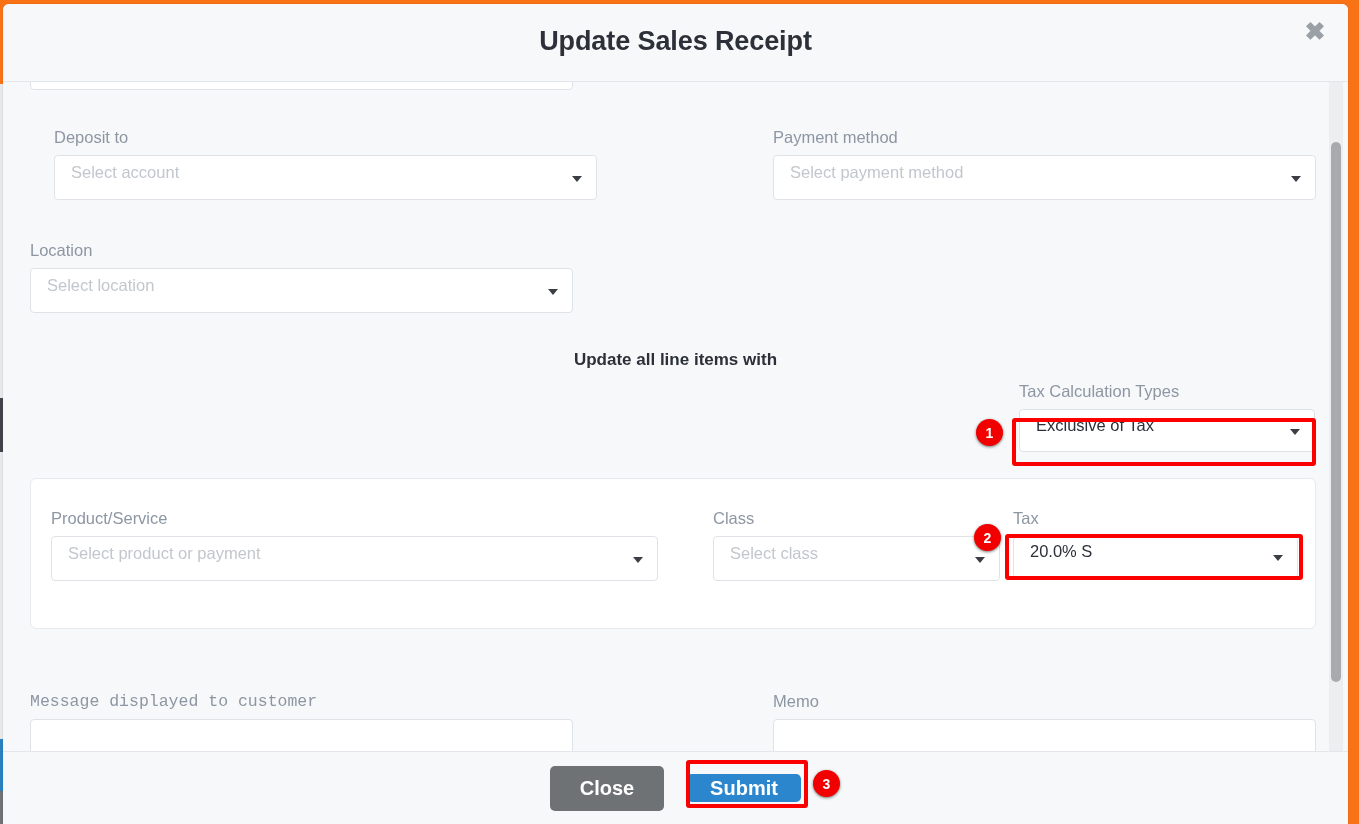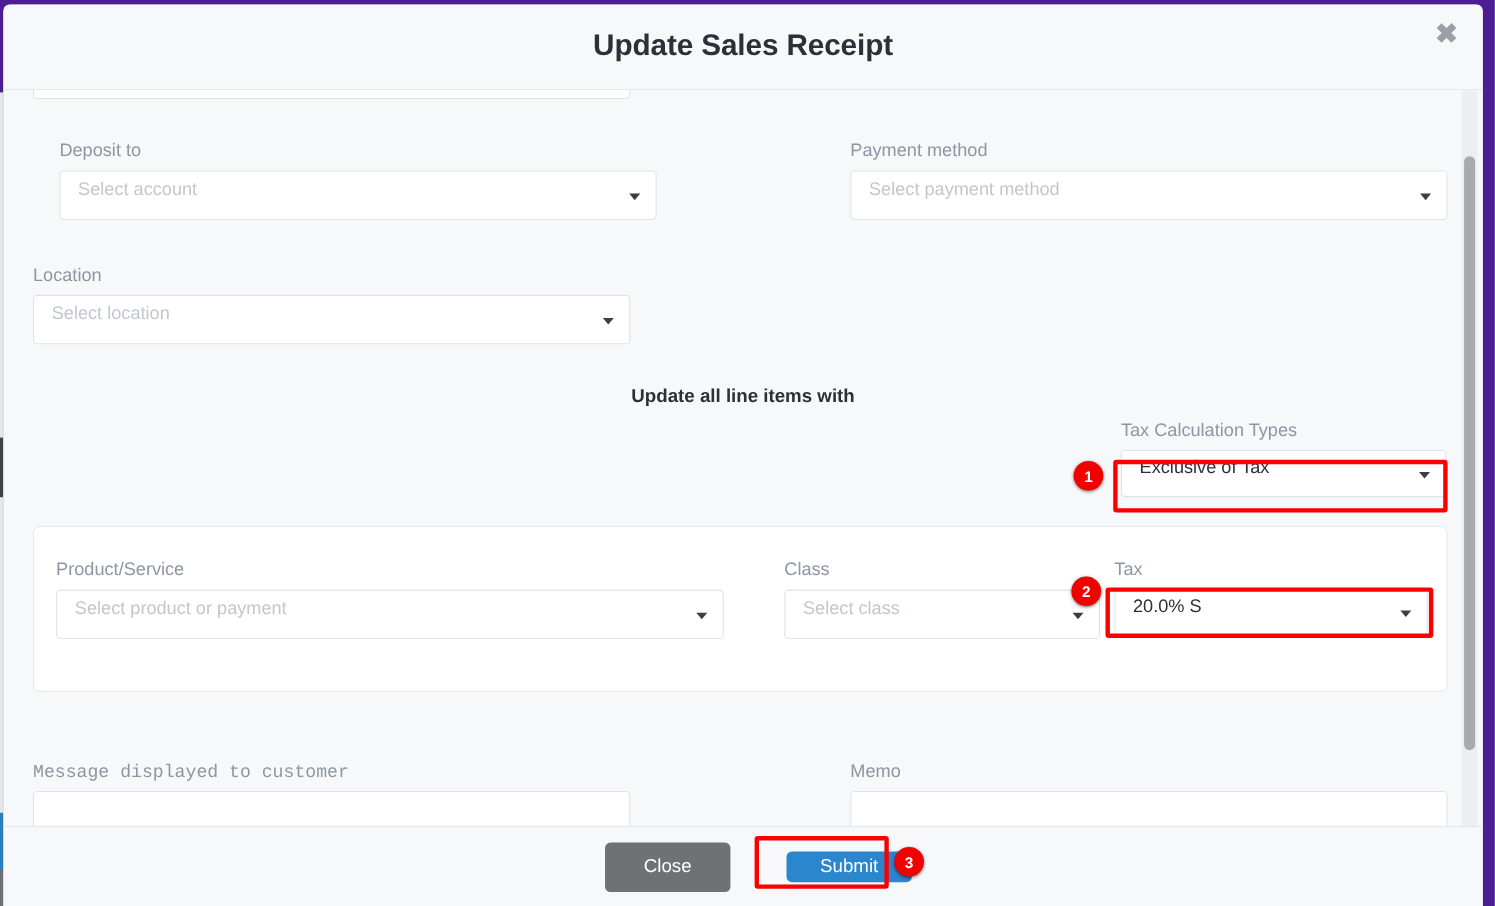--- a/index.html
+++ b/index.html
@@ -10,21 +10,21 @@
     overflow: hidden;
     background: #ffffff;
     font-family: "Liberation Sans", sans-serif;
   }
 
   
   #app {
     position: relative;
     width: 1359px;
     height: 824px;
-    background: #4c1d95;
+    background: #f97316;
   }
 
   
   .edge-sliver {
     position: absolute;
     left: 0;
     width: 3px;
   }
   .edge-dark  { top: 398px; height: 54px; background: #41434a; }
   .edge-blue  { top: 739px; height: 52px; background: #2a7fc1; }
@@ -241,26 +241,25 @@
     background: #f7f8fa;
     border-top: 1px solid #e3e6ea;
     display: flex;
     align-items: center;
     justify-content: center;
     gap: 23px;
   }
   .btn {
     border: none;
     border-radius: 5px;
-    font-size: 17px;
-    font-weight: normal;
+    font-size: 20px;
+    font-weight: bold;
     color: #ffffff;
     cursor: pointer;
     font-family: "Liberation Sans", sans-serif;
-    margin-left: 28px;
   }
   .btn-close  { width: 114px; height: 45px; background: #6f7275; }
   .btn-submit { width: 114px; height: 28px; background: #2b86cd; }
 </style>
 </head>
 <body>
 
 <div id="app">
 
   <div class="edge-sliver edge-pale"></div>

